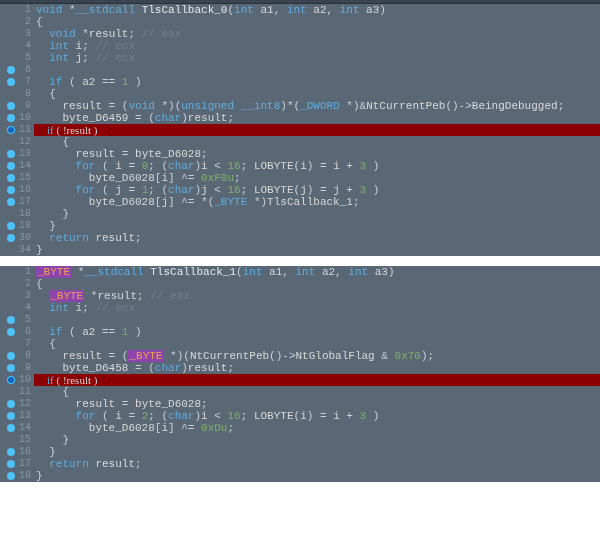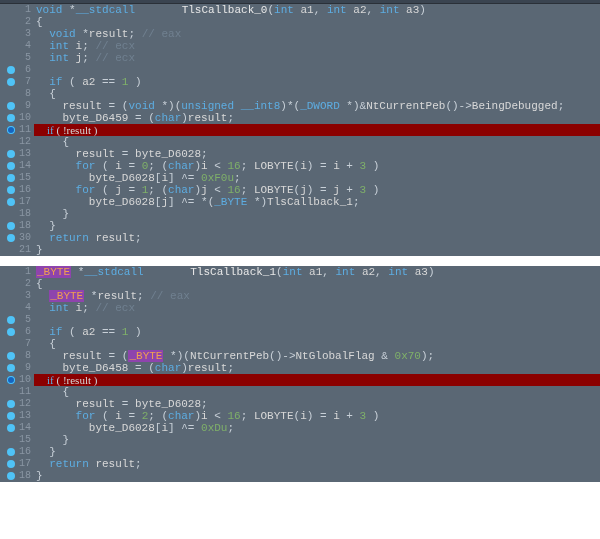--- a/index.html
+++ b/index.html
@@ -67,21 +67,21 @@
 .fn { color: #d8d8d8; }
 .num { color: #7fb069; }
 .comment { color: #708090; margin-top: 13px; }
 .paren { color: #c8d0d8; }
 .op { color: #c8d0d8; }
 .hl-type {
   background: #8e44ad;
   color: #f0a050;
   padding: 0 1px;
 }
-.fn-name { color: #e8e8e8; margin-left: 40px; }
+.fn-name { color: #e8e8e8; }
 .divider {
   height: 10px;
   background: #fff;
 }
 </style>
 </head>
 <body>
 
 <div class="code-panel">
   <div class="panel-header"></div>
@@ -213,21 +213,21 @@
       </div>
       <div class="code-line">
         <div class="gutter">
           <span class="bp-dot"></span>
           <span class="line-num">30</span>
         </div>
         <div class="code-content"><span class="ident">  </span><span class="kw">return </span><span class="ident">result</span><span class="paren">;</span></div>
       </div>
       <div class="code-line">
         <div class="gutter">
-          <span class="line-num">21</span>
+          <span class="line-num">34</span>
         </div>
         <div class="code-content"><span class="paren">}</span></div>
       </div>
     </div>
 </div>
 
 <div class="divider"></div>
 
 <div class="code-panel">
   <div id="panel2-body">

